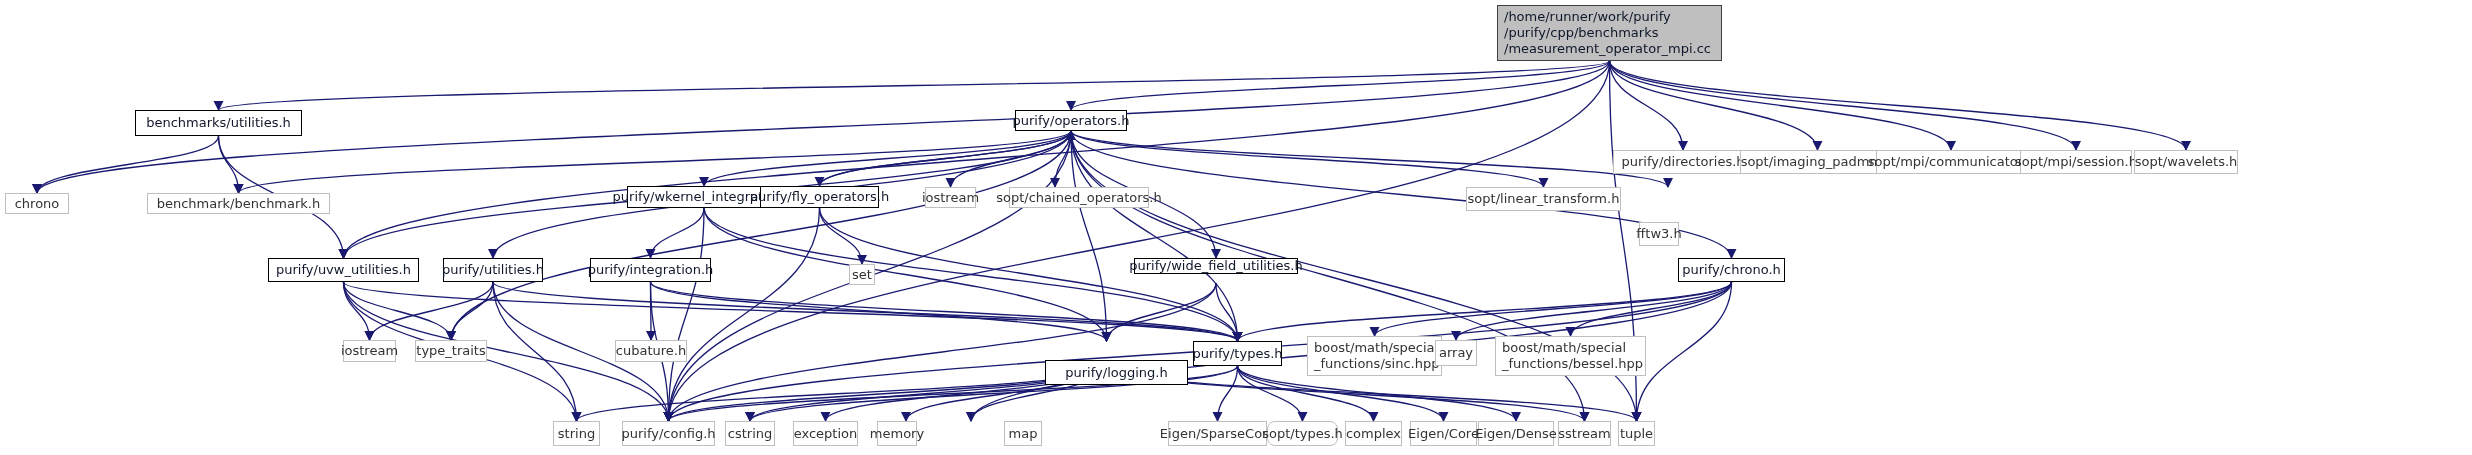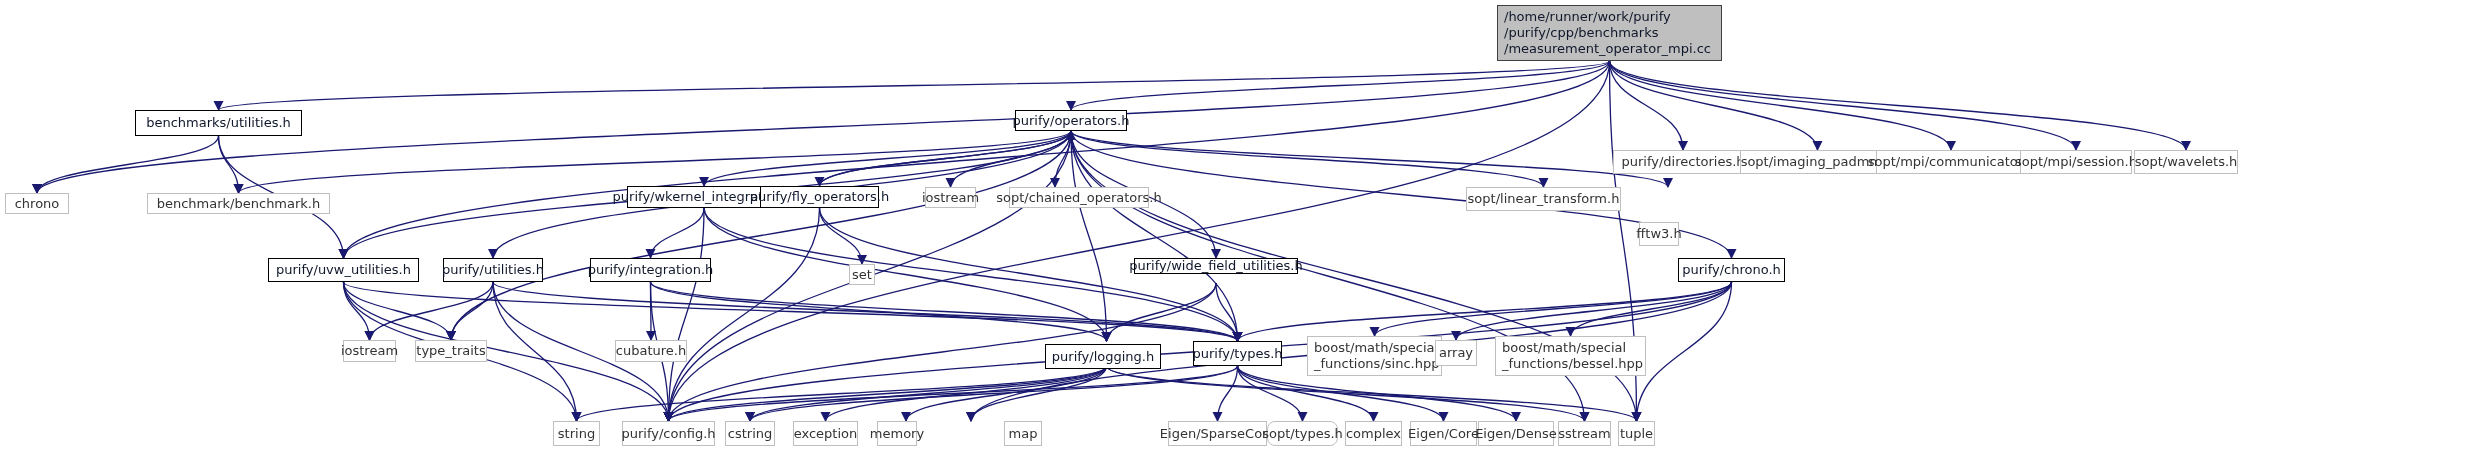--- a/index.html
+++ b/index.html
@@ -126,21 +126,21 @@
   <div class="node ext" id="n-fftw3" style="left: 1639px; top: 187px; width: 40px; height: 24px; margin-top: 35px;">fftw3.h</div>
   <div class="node ext" id="n-set" style="left: 849px; top: 264px; width: 26px; height: 21px;">set</div>
   <div class="node doc" id="n-uvw_util" style="left: 268px; top: 258px; width: 151px; height: 24px;">purify/uvw_utilities.h</div>
   <div class="node doc" id="n-utilities" style="left: 443px; top: 258px; width: 100px; height: 24px;">purify/utilities.h</div>
   <div class="node doc" id="n-integration" style="left: 590px; top: 258px; width: 121px; height: 24px;">purify/integration.h</div>
   <div class="node doc" id="n-wide_field" style="left: 1134px; top: 258px; width: 164px; height: 16px;">purify/wide_field_utilities.h</div>
   <div class="node doc" id="n-kernels" style="left: 1678px; top: 258px; width: 107px; height: 24px;">purify/chrono.h</div>
   <div class="node ext" id="n-fstream" style="left: 343px; top: 340px; width: 53px; height: 22px;">iostream</div>
   <div class="node ext" id="n-type_traits" style="left: 415px; top: 340px; width: 72px; height: 22px;">type_traits</div>
   <div class="node ext" id="n-cubature" style="left: 615px; top: 340px; width: 72px; height: 22px;">cubature.h</div>
-  <div class="node doc" id="n-logging" style="left: 1045px; top: 344px; width: 116px; height: 25px;">purify/logging.h</div>
+  <div class="node doc" id="n-logging" style="left: 1045px; top: 360px; width: 143px; height: 25px;">purify/logging.h</div>
   <div class="node doc" id="n-types" style="left: 1193px; top: 341px; width: 89px; height: 25px;">purify/types.h</div>
   <div class="node ext left" id="n-sinc" style="left: 1307px; top: 336px; width: 135px; height: 40px;">boost/math/special
 _functions/sinc.hpp</div>
   <div class="node ext" id="n-array" style="left: 1435px; top: 340px; width: 42px; height: 26px;">array</div>
   <div class="node ext left" id="n-bessel" style="left: 1495px; top: 336px; width: 151px; height: 40px;">boost/math/special
 _functions/bessel.hpp</div>
   <div class="node ext" id="n-string" style="left: 553px; top: 421px; width: 47px; height: 25px;">string</div>
   <div class="node ext" id="n-config" style="left: 622px; top: 421px; width: 93px; height: 25px;">purify/config.h</div>
   <div class="node ext" id="n-cstring" style="left: 725px; top: 421px; width: 50px; height: 25px;">cstring</div>
   <div class="node ext" id="n-exception" style="left: 793px; top: 421px; width: 65px; height: 25px;">exception</div>

